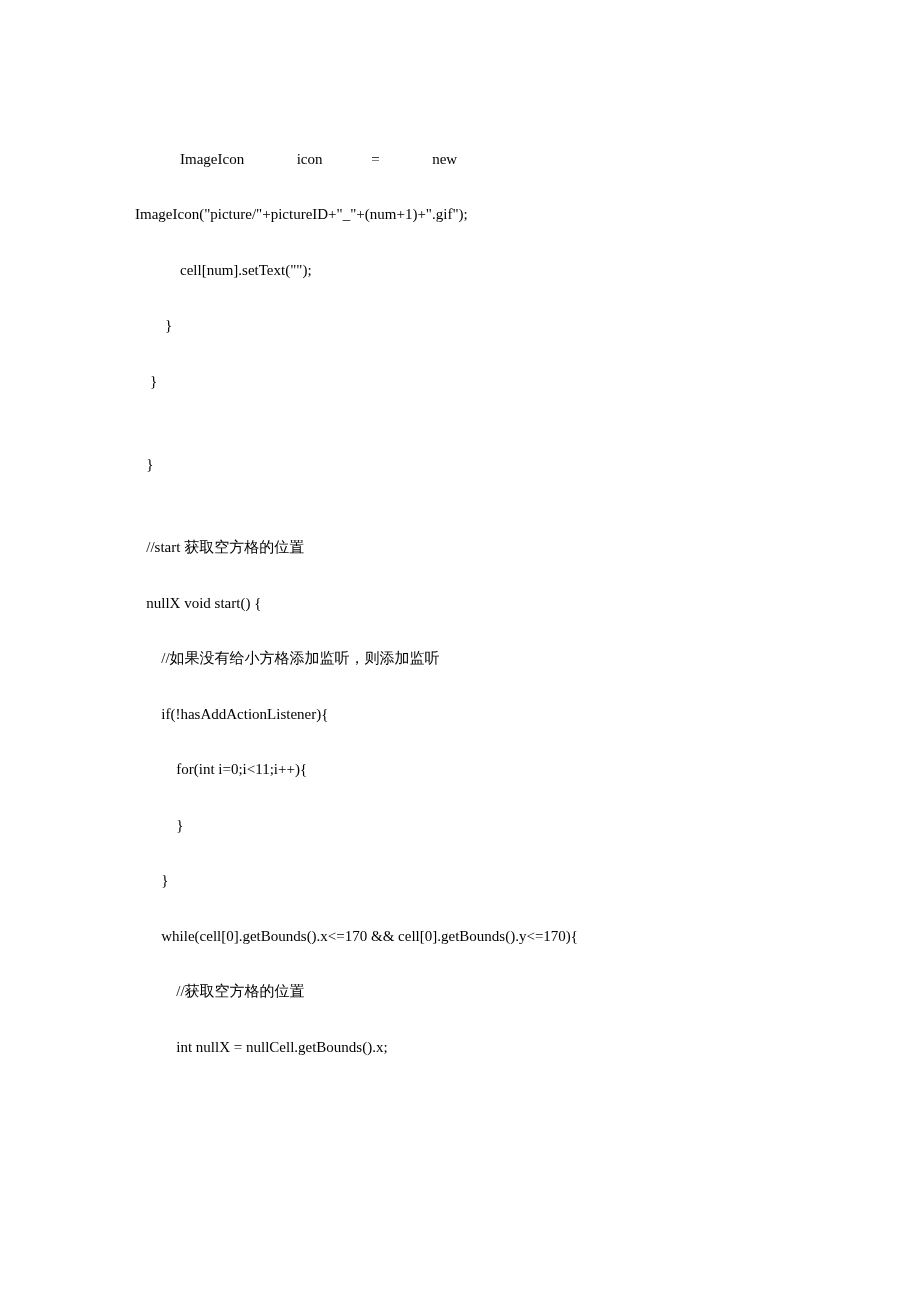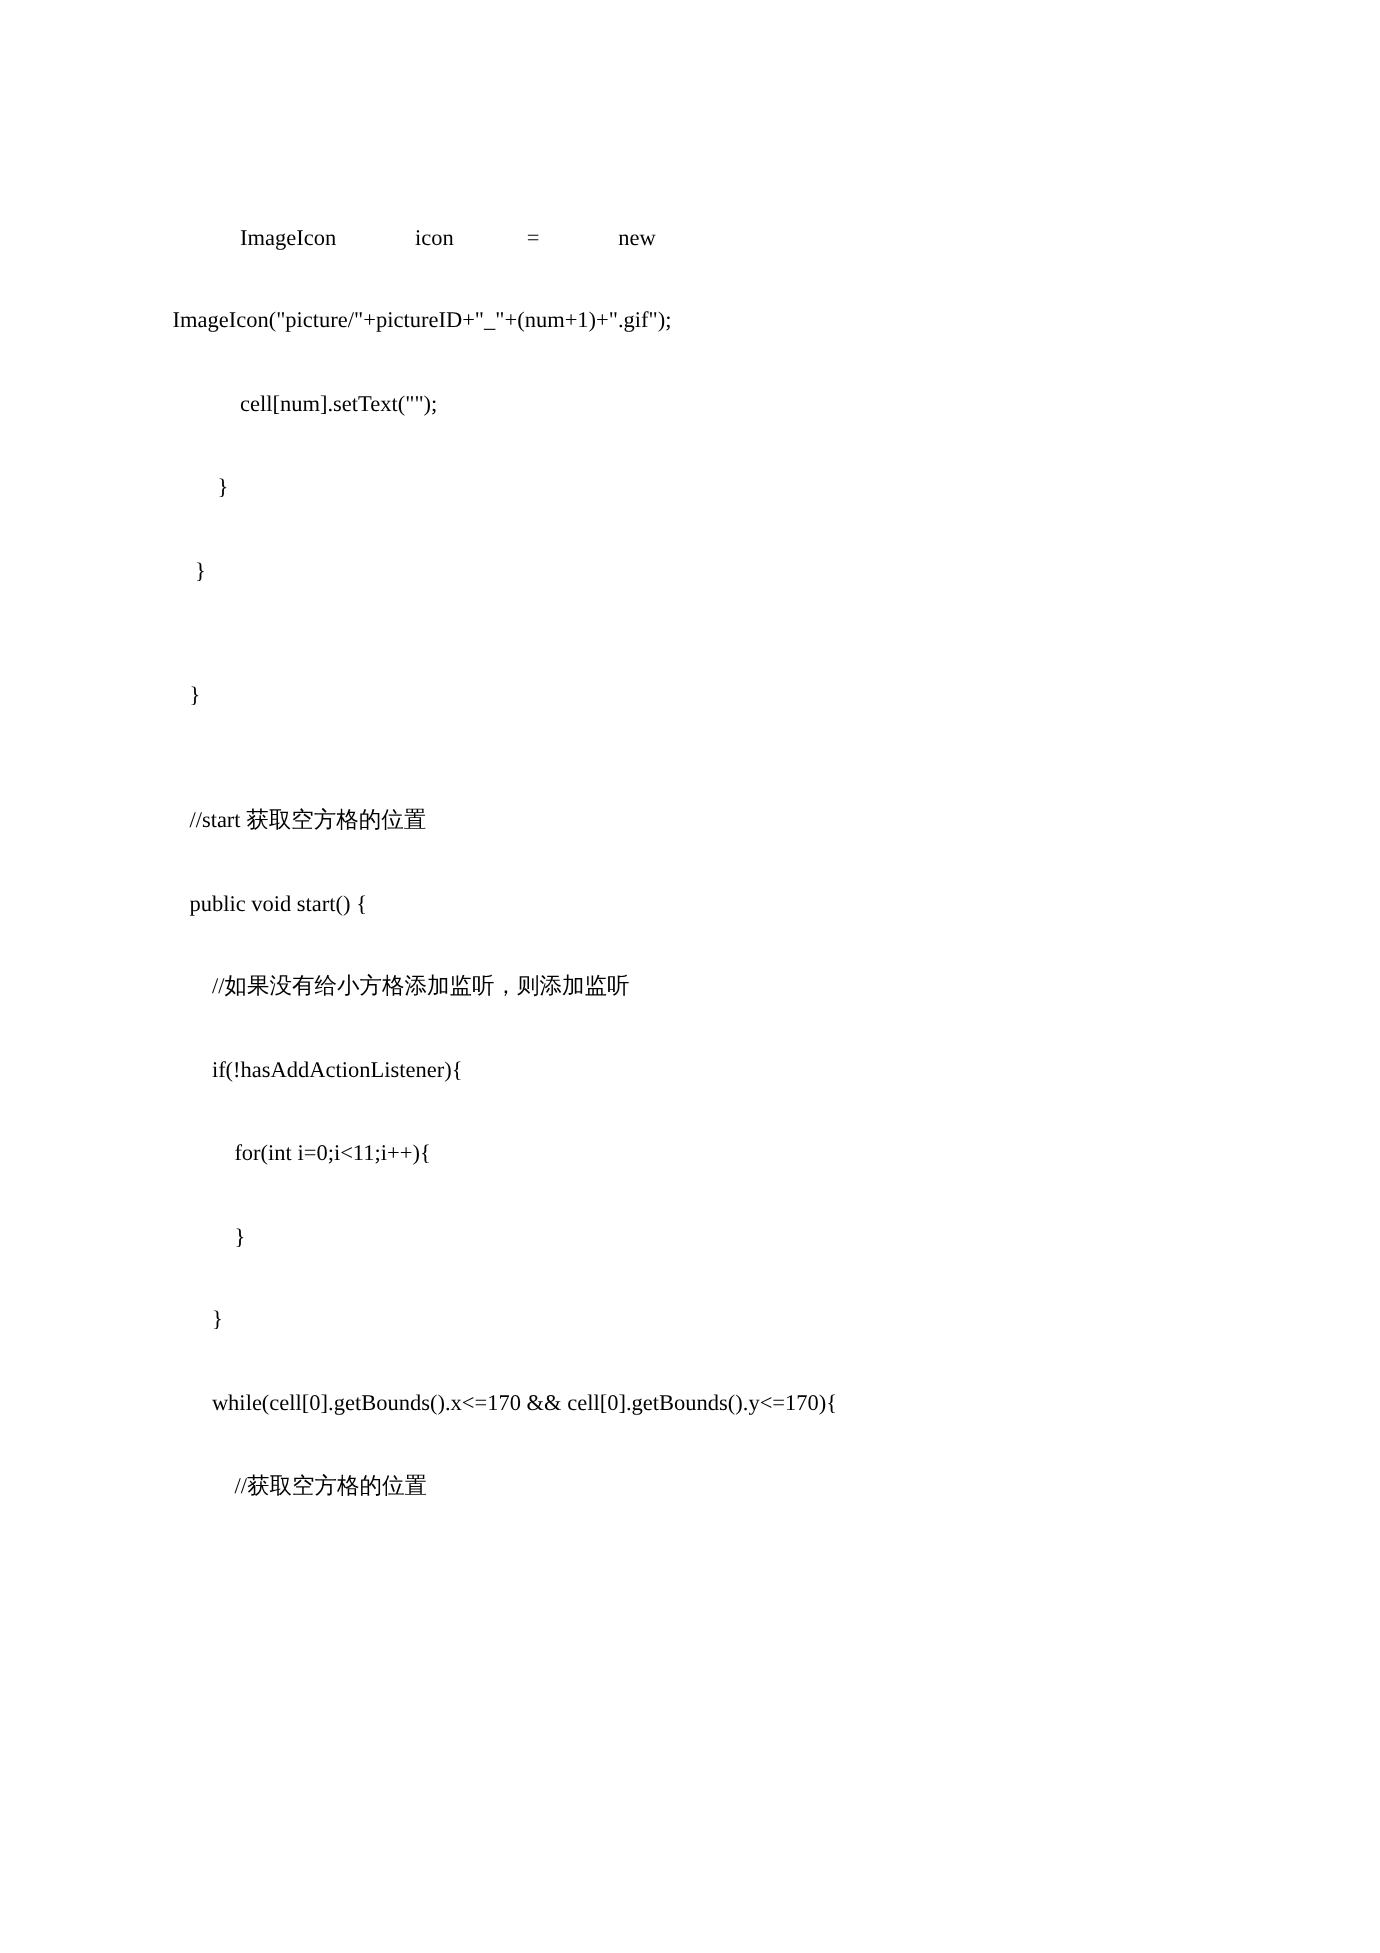--- a/index.html
+++ b/index.html
@@ -13,43 +13,45 @@
     }
     .page {
       width: 920px;
       min-height: 1302px;
       padding: 118px 115px 60px 115px;
       box-sizing: border-box;
       white-space: pre;
     }
     .code-line {
       display: block;
+      margin-left: 20px;
     }
   </style>
 </head>
 <body>
 
 <div class="page">
 <span class="code-line">            ImageIcon              icon             =              new</span>
 <span class="code-line">ImageIcon("picture/"+pictureID+"_"+(num+1)+".gif");</span>
 <span class="code-line">            cell[num].setText("");</span>
 <span class="code-line">        }</span>
 <span class="code-line">    }</span>
 <span class="code-line"></span>
 <span class="code-line">   }</span>
 <span class="code-line"></span>
 <span class="code-line">   //start 获取空方格的位置</span>
-<span class="code-line">   public void start() {</span>
+<span class="code-line">   nullX void start() {</span>
 <span class="code-line">       //如果没有给小方格添加监听，则添加监听</span>
 <span class="code-line">       if(!hasAddActionListener){</span>
 <span class="code-line">           for(int i=0;i&lt;11;i++){</span>
 <span class="code-line">           }</span>
 <span class="code-line">       }</span>
 <span class="code-line">       while(cell[0].getBounds().x&lt;=170 &amp;&amp; cell[0].getBounds().y&lt;=170){</span>
 <span class="code-line">           //获取空方格的位置</span>
+<span class="code-line">           int nullX = nullCell.getBounds().x;</span>
 
 <span class="code-line"></span>
 
 
 
 
 
 
 
 

